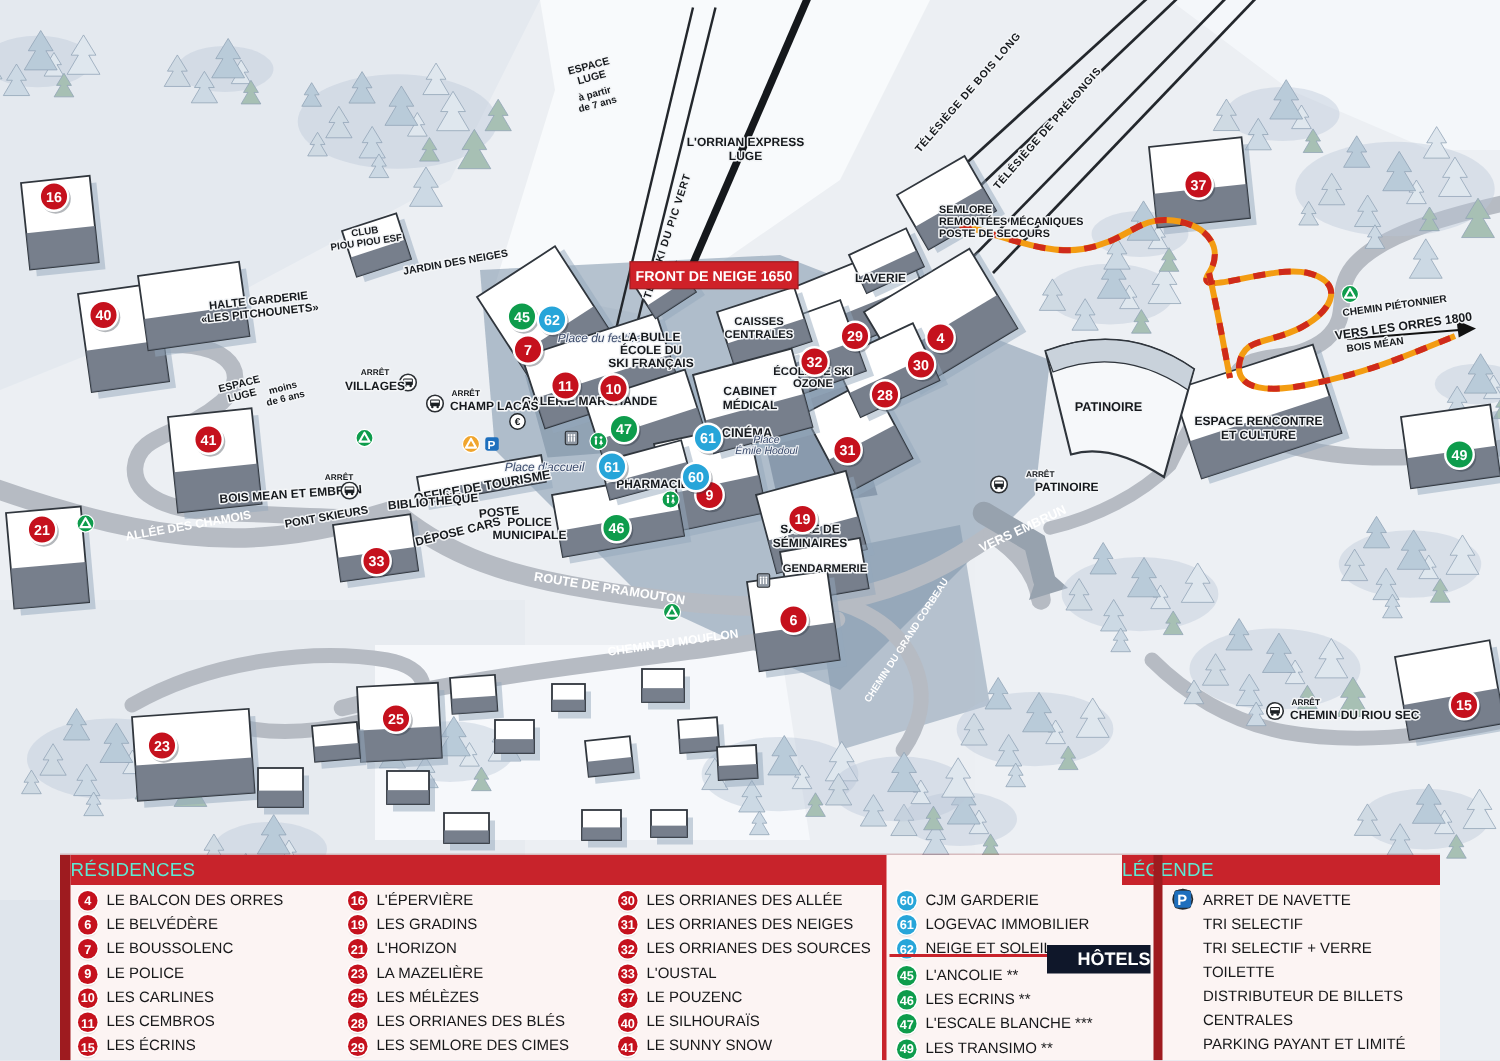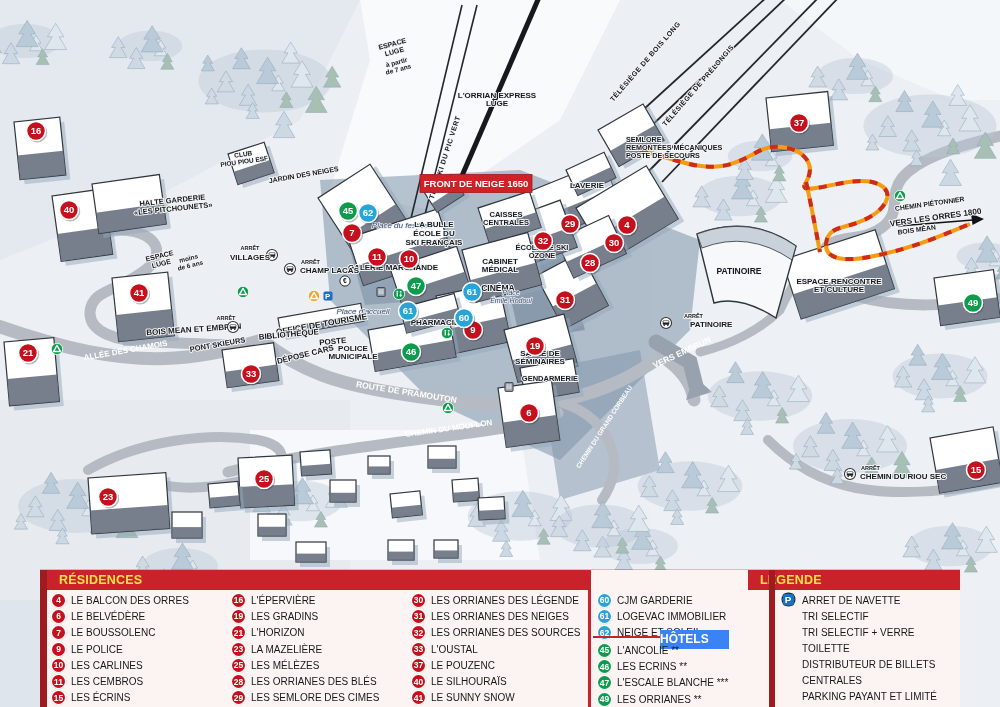--- a/index.html
+++ b/index.html
@@ -8,39 +8,39 @@
   .stage svg{position:absolute;left:0;top:0;}
   svg text{font-family:"Liberation Sans",sans-serif;}
   .mlab-d{fill:#16191d;font-weight:bold;paint-order:stroke;stroke:#f3f5f7;stroke-width:2px;stroke-linejoin:round;}
   .mlab-w{fill:#ffffff;font-weight:bold;}
   .mlab-p{fill:#3a4a6b;font-style:italic;paint-order:stroke;stroke:#eef1f5;stroke-width:1.5px;}
   .mnum{fill:#fff;font-weight:bold;}
   
   .panel{position:absolute;left:40px;top:570px;width:920px;height:137px;
          background:#fcf4f3;box-shadow:0 -1px 0 rgba(150,30,30,.25);}
   .leftedge{position:absolute;left:0;top:0;width:7px;height:137px;background:#9e1b1f;}
-  .bar{position:absolute;top:0;height:20px;background:#c8232b;color:#fde047;font-weight:bold;
-       font-size:12.5px;line-height:20px;padding-left:12px;box-sizing:border-box;letter-spacing:.2px;}
+  .bar{position:absolute;top:0;height:20px;background:#c8232b;color:#5eead4;font-weight:normal;
+       font-size:12.5px;line-height:20px;padding-left:0;box-sizing:border-box;letter-spacing:.2px;}
   .bar-res{left:7px;width:541px;}
   .bar-ag{left:553px;width:172px;}
   .bar-lg{left:708px;width:212px;}
   .vsep1{position:absolute;left:548px;top:0;width:3px;height:137px;background:#c8232b;}
   .vsep2{position:absolute;left:729px;top:0;width:6px;height:137px;background:#9e1b1f;}
   .col{position:absolute;top:22px;display:flex;flex-direction:column;}
   .col-r1{left:12px;}  .col-r2{left:192px;} .col-r3{left:372px;}
   .col-ag{left:558px;} .col-lg{left:741px;}
   .row{display:flex;align-items:center;height:16.3px;gap:6px;white-space:nowrap;}
   .dot{width:13px;height:13px;border-radius:50%;color:#fff;font-size:8.5px;font-weight:bold;
        display:flex;align-items:center;justify-content:center;flex:0 0 13px;
        box-shadow:0 0 0 1px #fff, 0 1px 1px rgba(0,0,0,.35);}
   .dot-red{background:#c5111d;} .dot-blue{background:#27a5d9;} .dot-green{background:#0e9c4c;}
   .lbl{font-size:10px;font-weight:normal;color:#17181a;}
   .ag-div{position:absolute;left:553px;top:66px;width:106px;height:2px;background:#c8232b;}
-  .hot-box{position:absolute;left:620px;top:60px;width:69px;height:19px;background:#3b82f6;
-           color:#fff;font-weight:bold;font-size:12px;line-height:19px;text-align:left;}
+  .hot-box{position:absolute;left:658px;top:60px;width:69px;height:19px;background:#0f172a;
+           color:#fff;font-weight:bold;font-size:12px;line-height:19px;text-align:right;}
   .ht-rows{position:absolute;left:558px;top:72px;display:flex;flex-direction:column;}
   .ht-rows .row{height:16.4px;}
   .col-lg .row{height:16.1px;}
   .lg-ic{width:15px;height:15px;flex:0 0 15px;display:inline-flex;}
 </style>
 </head>
 <body>
 
 <div class="stage">
   <svg width="1000" height="707" viewBox="0 0 1000 707">
@@ -865,21 +865,21 @@
           <span class="lbl">LES ORRIANES DES BLÉS</span>
         </div>
         <div class="row">
           <span class="dot dot-red">29</span>
           <span class="lbl">LES SEMLORE DES CIMES</span>
         </div>
       </div>
     <div class="col col-r3" id="res-col-2">
         <div class="row">
           <span class="dot dot-red">30</span>
-          <span class="lbl">LES ORRIANES DES LÉGENDE</span>
+          <span class="lbl">LES ORRIANES DES ALLÉE</span>
         </div>
         <div class="row">
           <span class="dot dot-red">31</span>
           <span class="lbl">LES ORRIANES DES NEIGES</span>
         </div>
         <div class="row">
           <span class="dot dot-red">32</span>
           <span class="lbl">LES ORRIANES DES SOURCES</span>
         </div>
         <div class="row">
@@ -923,21 +923,21 @@
         <div class="row">
           <span class="dot dot-green">46</span>
           <span class="lbl">LES ECRINS **</span>
         </div>
         <div class="row">
           <span class="dot dot-green">47</span>
           <span class="lbl">L'ESCALE BLANCHE ***</span>
         </div>
         <div class="row">
           <span class="dot dot-green">49</span>
-          <span class="lbl">LES ORRIANES **</span>
+          <span class="lbl">LES TRANSIMO **</span>
         </div>
       </div>
     <div class="col col-lg" id="lg-rows">
         <div class="row">
           <span class="lg-ic">
             <svg viewBox="0 0 16 16" width="15" height="15">
               <circle cx="8" cy="8" r="6.8" fill="#fff" stroke="#2b2f33" stroke-width="1.3"></circle>
               <rect x="4" y="4.8" width="8" height="5.4" rx="1" fill="#1d2125"></rect>
               <rect x="4.8" y="5.6" width="6.4" height="1.7" fill="#fff"></rect>
               <circle cx="5.8" cy="10.9" r="1" fill="#1d2125"></circle>

